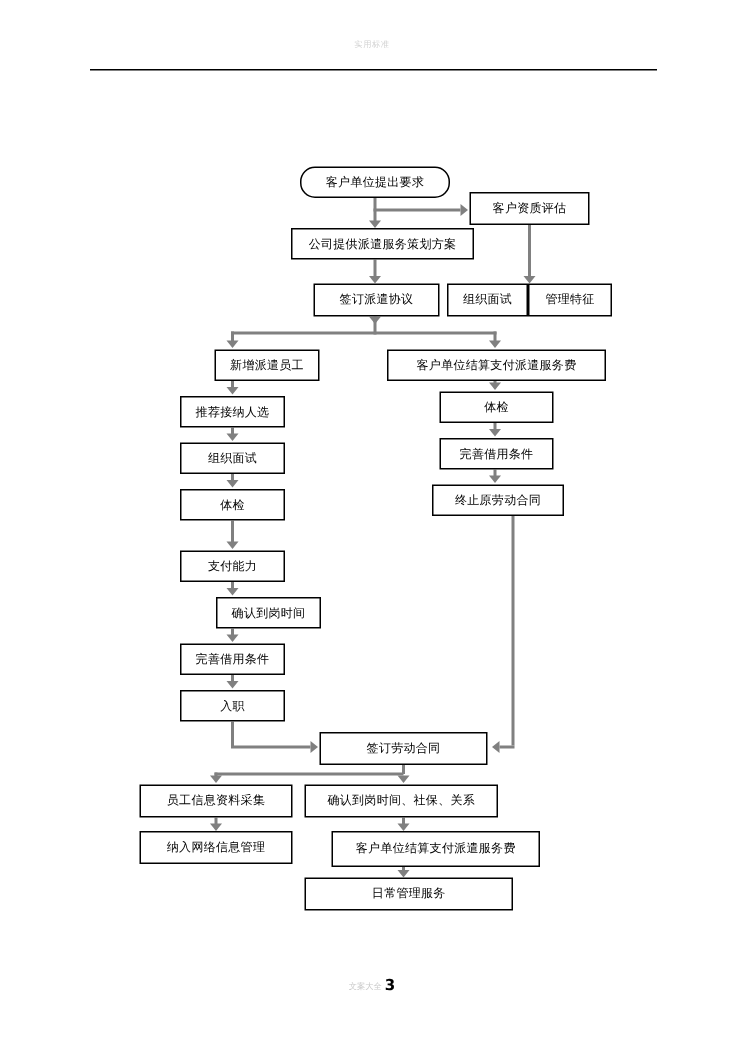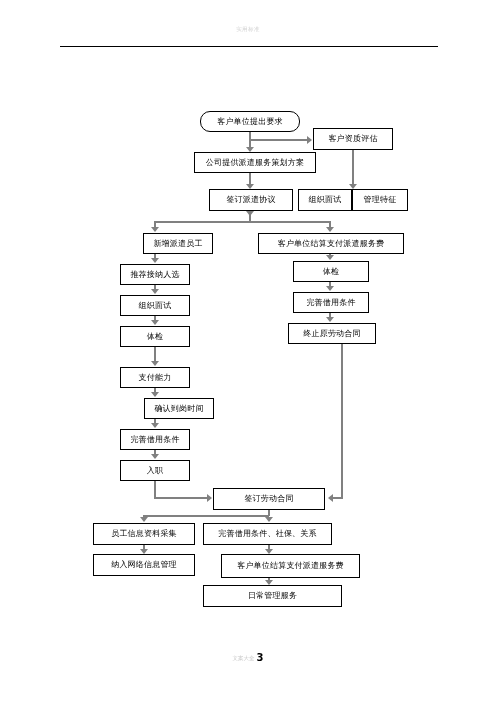--- a/index.html
+++ b/index.html
@@ -148,21 +148,21 @@
       <div class="box" style="left: 120px; top: 295px; width: 70px; height: 21px;">组织面试</div>
       <div class="box" style="left: 293px; top: 292px; width: 76px; height: 21px;">完善借用条件</div>
       <div class="box" style="left: 120px; top: 326px; width: 70px; height: 21px;">体检</div>
       <div class="box" style="left: 288px; top: 323px; width: 88px; height: 21px;">终止原劳动合同</div>
       <div class="box" style="left: 120px; top: 367px; width: 70px; height: 21px;">支付能力</div>
       <div class="box" style="left: 120px; top: 398px; width: 70px; height: 21px; margin-left: 24px;">确认到岗时间</div>
       <div class="box" style="left: 120px; top: 429px; width: 70px; height: 21px;">完善借用条件</div>
       <div class="box" style="left: 120px; top: 460px; width: 70px; height: 21px;">入职</div>
       <div class="box" style="left: 213px; top: 488px; width: 112px; height: 22px;">签订劳动合同</div>
       <div class="box" style="left: 93px; top: 523px; width: 102px; height: 22px;">员工信息资料采集</div>
-      <div class="box" style="left: 203px; top: 523px; width: 129px; height: 22px;">完善借用条件、社保、关系</div>
+      <div class="box" style="left: 203px; top: 523px; width: 129px; height: 22px;">确认到岗时间、社保、关系</div>
       <div class="box" style="left: 93px; top: 554px; width: 102px; height: 22px;">纳入网络信息管理</div>
       <div class="box" style="left: 221px; top: 554px; width: 139px; height: 24px; text-align: center;">客户单位结算支付派遣服务费</div>
       <div class="box" style="left: 203px; top: 585px; width: 139px; height: 22px;">日常管理服务</div>
     </div>
 
   <div class="ftr">
     <span>文案大全</span><span class="pg">3</span>
   </div>
 
 </div>

